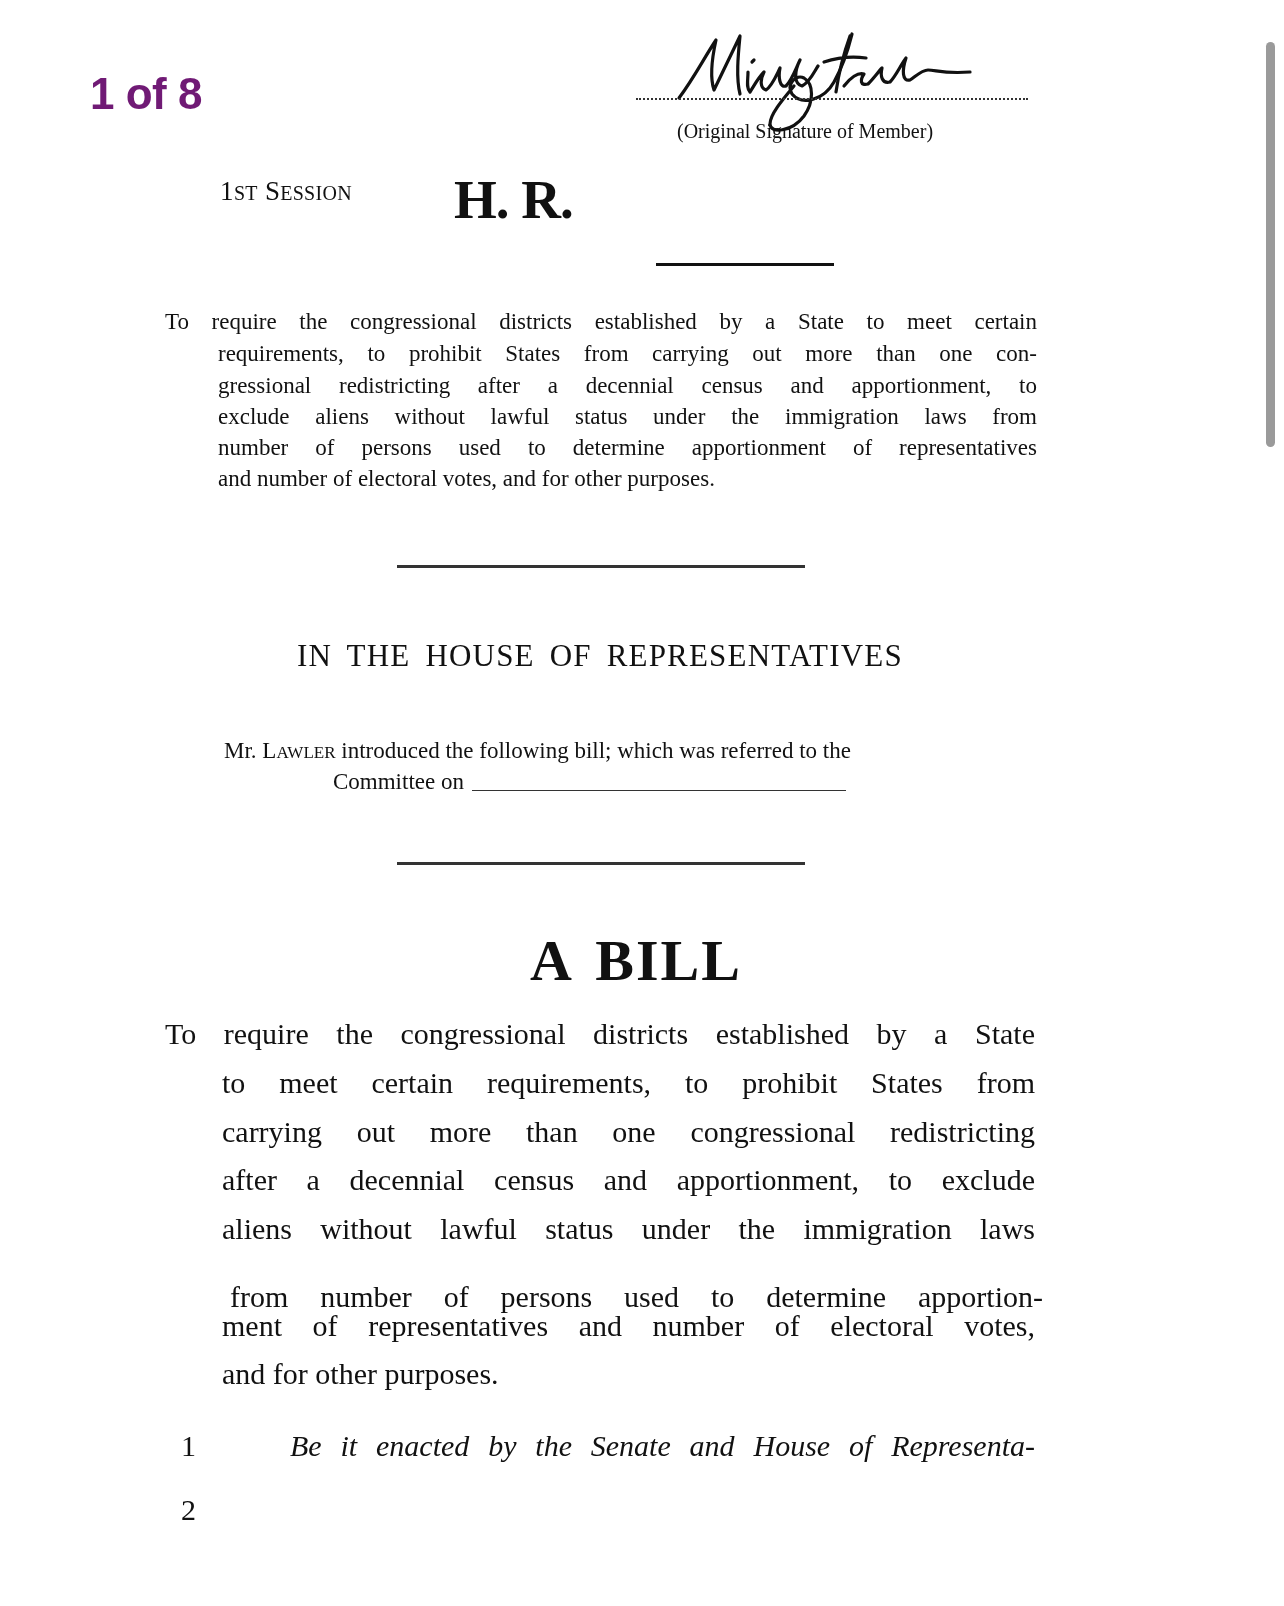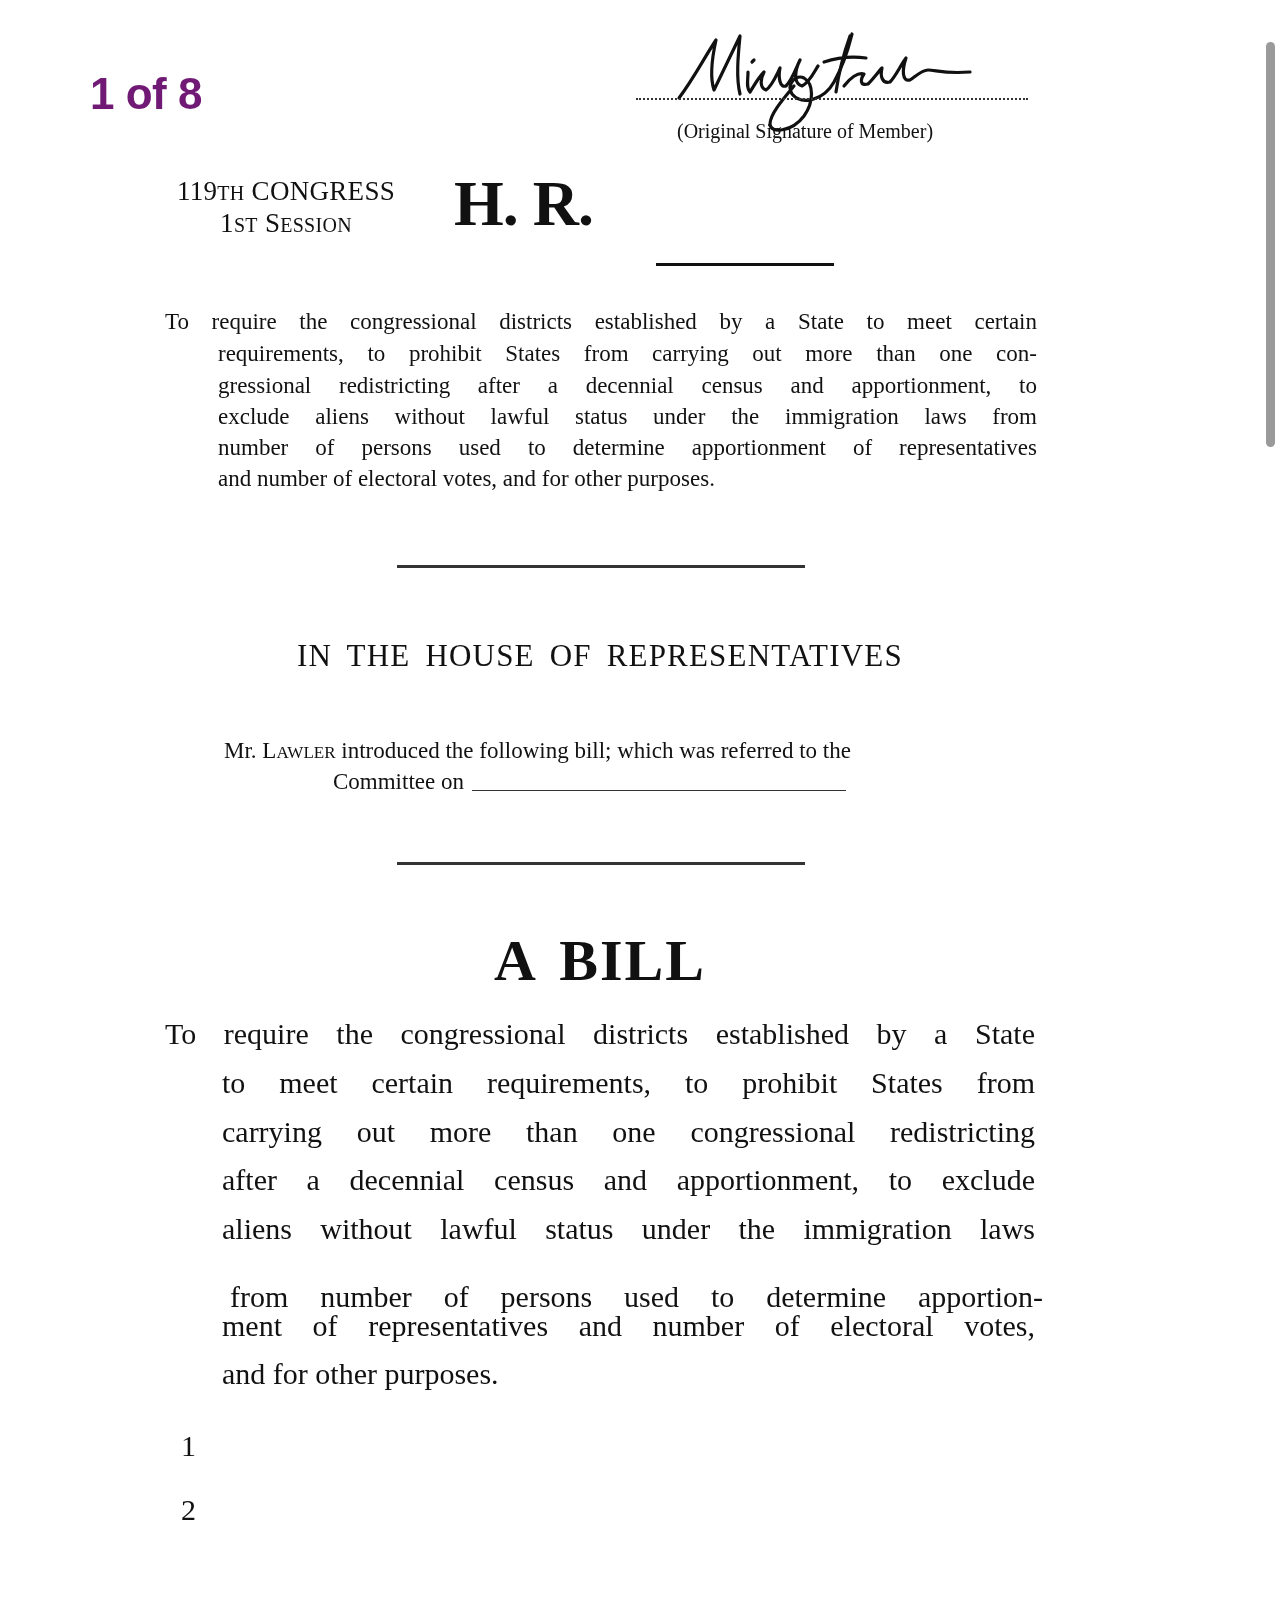--- a/index.html
+++ b/index.html
@@ -83,21 +83,21 @@
     text-align: center;
     font-size: 27px;
     line-height: 30px;
     letter-spacing: 0.3px;
   }
   .sc { font-size: 0.74em; text-transform: uppercase; }
 
   .hr-title {
     left: 454px;
     top: 172px;
-    font-size: 64px;
+    font-size: 55px;
     font-weight: bold;
     line-height: 1;
     letter-spacing: -1px;
   }
   .hr-blank {
     left: 656px;
     top: 263px;
     width: 178px;
     border-top: 3px solid #111;
   }
@@ -158,20 +158,21 @@
   .bill-heading {
     left: 0;
     width: 1200px;
     top: 932px;
     text-align: center;
     font-size: 58px;
     font-weight: bold;
     letter-spacing: 2px;
     word-spacing: 8px;
     line-height: 1;
+    padding-left: 36px;
   }
 
   .long-title .jline {
     font-size: 30px;
     height: 48px;
     line-height: 48px;
   }
 
   .enact-line {
     position: absolute;
@@ -214,24 +215,20 @@
       <path d="M176 8 C 168 30, 164 50, 162 64 M150 34 C 162 30, 178 28, 192 30"></path>
       <path d="M170 58 C 176 50, 184 44, 190 46 C 186 52, 186 58, 194 56 C 200 50, 204 44, 208 40 C 206 48, 208 56, 216 54 C 222 48, 226 38, 232 30 C 228 42, 228 54, 236 52 C 242 48, 248 42, 254 42 C 262 42, 270 46, 296 44"></path>
     </g>
   </svg>
   <div class="signature-line"></div>
   <div class="signature-caption">(Original Signature of Member)</div>
 </div>
 
 <div class="abs congress-block">
   <div>
-    <span>119</span><span class="sc">th</span>
-    <span>CONGRESS</span>
-  </div>
-  <div>
     <span>1</span><span class="sc">st</span>
     <span>S</span><span class="sc">ession</span>
   </div>
 </div>
 
 <div class="abs hr-title">H. R.</div>
 <div class="abs hr-blank"></div>
 
 <div class="para summary">
   <div class="jline" style="left:165px; top:306px; width:872px;">To require the congressional districts established by a State to meet certain</div>
@@ -263,16 +260,17 @@
   <div class="jline" style="left:222px; top:1108px; width:813px;">carrying out more than one congressional redistricting</div>
   <div class="jline" style="left:222px; top:1156px; width:813px;">after a decennial census and apportionment, to exclude</div>
   <div class="jline" style="left:222px; top:1205px; width:813px;">aliens without lawful status under the immigration laws</div>
   <div class="jline" style="left:230px; top:1253px; width:813px;margin-top:20px;">from number of persons used to determine apportion-</div>
   <div class="jline" style="left:222px; top:1302px; width:813px;">ment of representatives and number of electoral votes,</div>
   <div class="jline last" style="left:222px; top:1350px; width:813px;">and for other purposes.</div>
 </div>
 
 <div class="enact-line" style="left:0; top:1421px; width:1100px;">
   <span class="line-number" style="left:166px;">1</span>
+  <span class="enact-text" style="left:290px; width:745px;">Be it enacted by the Senate and House of Representa-</span>
 </div>
 <div class="enact-line" style="left:0; top:1485px; width:1100px;">
   <span class="line-number" style="left:166px;">2</span>
 </div>
 
 </body></html>

